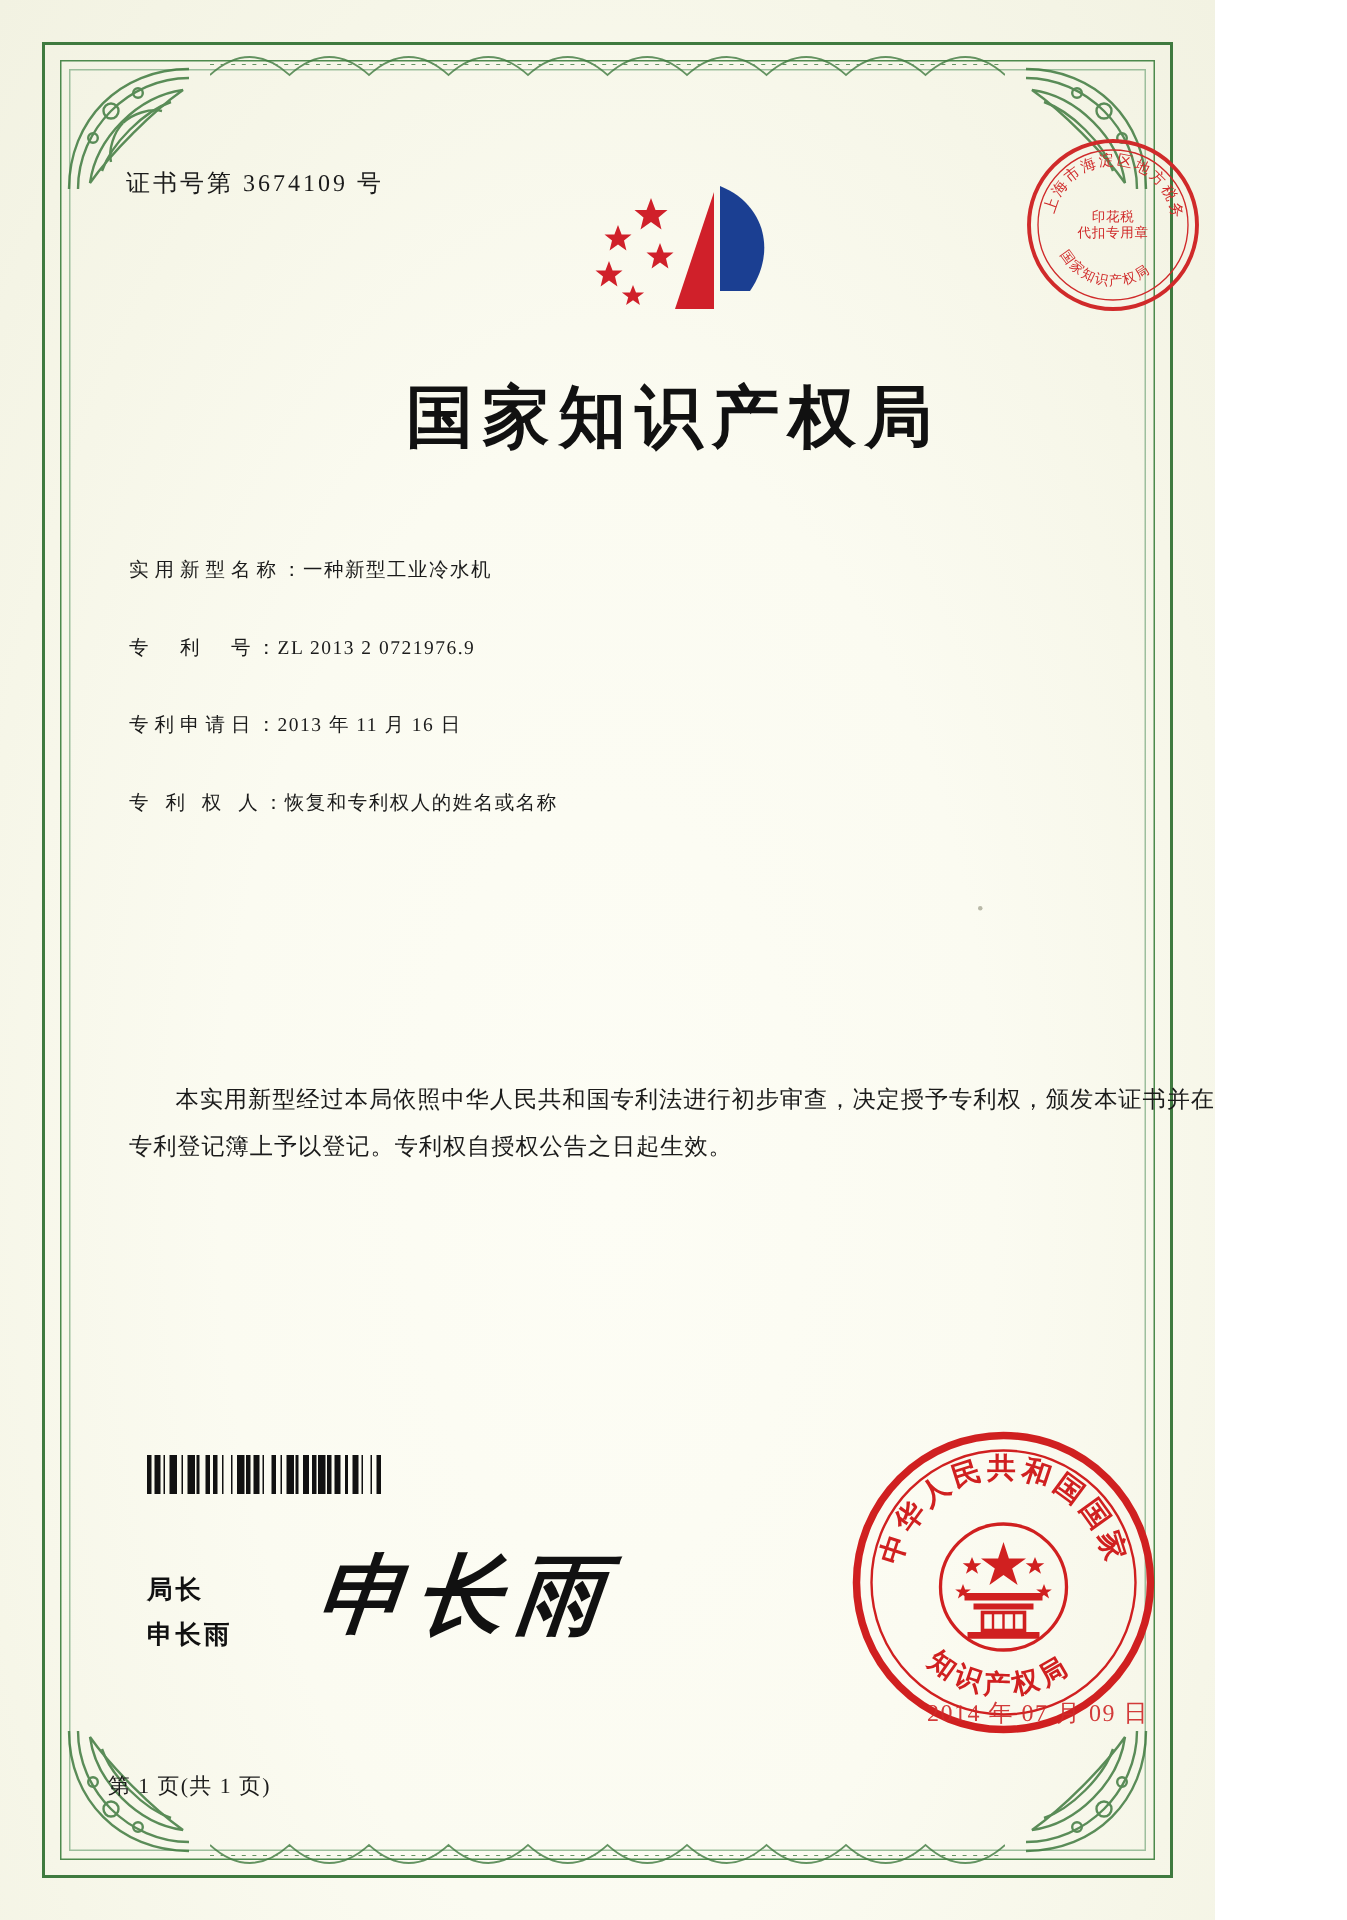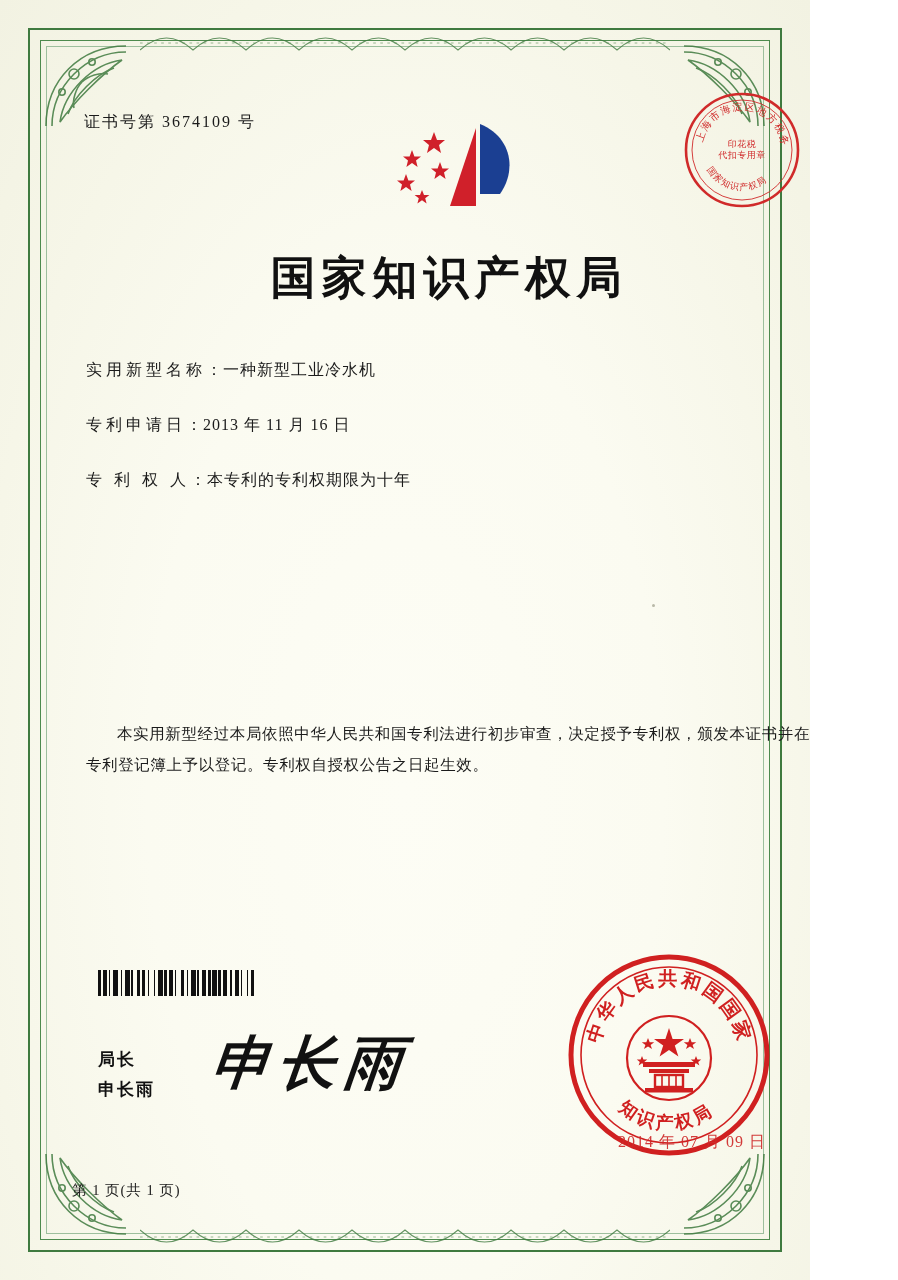--- a/index.html
+++ b/index.html
@@ -128,26 +128,27 @@
     color: #111;
   }
 
   .fields {
     position: absolute;
     left: 14px;
     top: 290px;
     width: 720px;
   }
   .field-row {
-    font-size: 16px;
+    font-size: 13px;
     line-height: 1.2;
     margin-bottom: 36px;
     color: #1b1b1b;
     letter-spacing: 1px;
     white-space: nowrap;
+    margin-top: 12px;
   }
   .field-label { letter-spacing: 4px; }
   .field-value { letter-spacing: 1px; }
 
   .paragraphs {
     position: absolute;
     left: 14px;
     top: 610px;
     width: 724px;
     font-size: 15.5px;
@@ -366,24 +367,27 @@
       </div>
     </div>
 
     <div class="main-title">国家知识产权局</div>
 
     <div class="fields">
       <div class="field-row">
         <span class="field-label">实用新型名称</span><span>：</span><span class="field-value">一种新型工业冷水机</span>
       </div>
       <div class="field-row">
+        <span class="field-label">专　利　号</span><span>：</span><span class="field-value">ZL 2013 2 0721976.9</span>
+      </div>
+      <div class="field-row">
         <span class="field-label">专利申请日</span><span>：</span><span class="field-value">2013 年 11 月 16 日</span>
       </div>
       <div class="field-row">
-        <span class="field-label">专 利 权 人</span><span>：</span><span class="field-value">本专利的专利权期限为十年</span>
+        <span class="field-label">专 利 权 人</span><span>：</span><span class="field-value">恢复和专利权人的姓名或名称</span>
       </div>
     </div>
 
     <div class="faint-dot"></div>
 
     <div class="paragraphs">
       <p>本实用新型经过本局依照中华人民共和国专利法进行初步审查，决定授予专利权，颁发本证书并在专利登记簿上予以登记。专利权自授权公告之日起生效。</p>
     </div>
 
     <div class="barcode">

